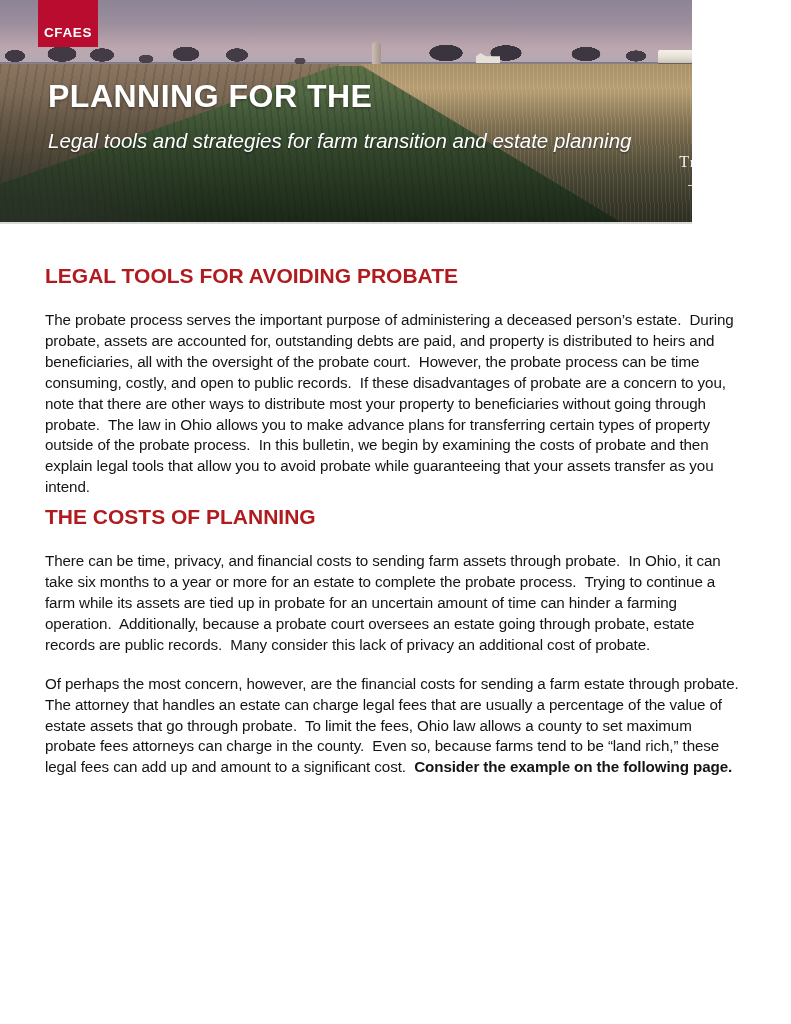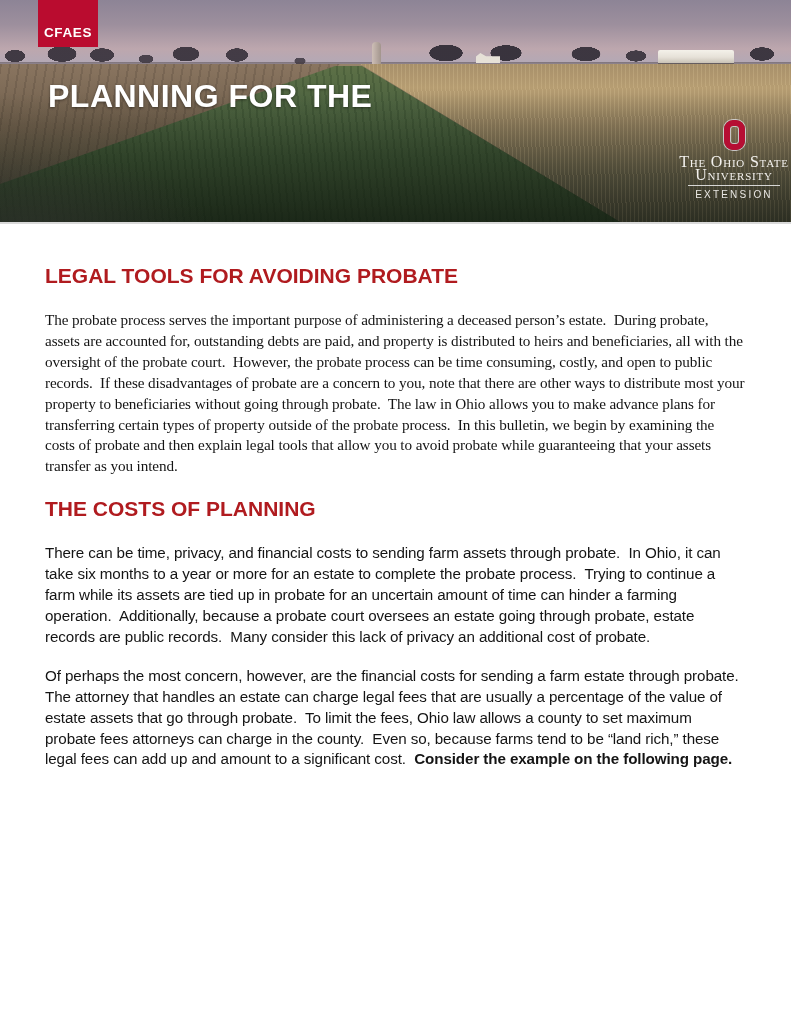--- a/index.html
+++ b/index.html
@@ -1,19 +1,19 @@
 <!DOCTYPE html>
 <html><head>
 <meta charset="utf-8">
 <style>
   html,body{margin:0;padding:0;background:#ffffff;}
   body{width:791px;height:1024px;position:relative;font-family:"Liberation Sans",sans-serif;overflow:hidden;}
 
   
-  .banner{position:absolute;left:0;top:0;width:791px;height:222px;overflow:hidden;border-bottom:2px solid #d9d9d9;background:#6f6353;}
+  .banner{position:absolute;left:0;top:0;width:648px;height:222px;overflow:hidden;border-bottom:2px solid #d9d9d9;background:#6f6353;padding-left:44px;}
   .sky{position:absolute;left:0;top:0;width:791px;height:70px;
     background:linear-gradient(to bottom,#8d8496 0%,#9d8f9d 35%,#bda7ae 70%,#aea9b9 100%);}
   .treeline{position:absolute;left:0;top:34px;width:791px;height:34px;
     background-image:
       radial-gradient(ellipse 18px 11px at 15px 22px,  rgba(54,48,58,.92) 55%, rgba(54,48,58,0) 56%),
       radial-gradient(ellipse 26px 14px at 62px 20px,  rgba(54,48,58,.92) 55%, rgba(54,48,58,0) 56%),
       radial-gradient(ellipse 22px 12px at 102px 21px, rgba(54,48,58,.90) 55%, rgba(54,48,58,0) 56%),
       radial-gradient(ellipse 13px 8px  at 146px 25px, rgba(54,48,58,.85) 55%, rgba(54,48,58,0) 56%),
       radial-gradient(ellipse 24px 13px at 186px 20px, rgba(54,48,58,.92) 55%, rgba(54,48,58,0) 56%),
       radial-gradient(ellipse 20px 12px at 237px 21px, rgba(54,48,58,.90) 55%, rgba(54,48,58,0) 56%),
@@ -72,21 +72,21 @@
   .osu-name{margin-top:5px;font-family:"Liberation Serif",serif;font-variant:small-caps;
     font-size:16px;line-height:13px;letter-spacing:.8px;color:#f3f1ee;}
   .osu-rule{height:1px;background:rgba(240,240,240,.85);margin:4px 12px 3px 12px;}
   .osu-ext{font-size:10px;letter-spacing:2.2px;color:#e9e7e3;}
 
   
   .content{position:absolute;left:45px;top:264px;width:701px;}
   .content h2{margin:0 0 22px 0;font-size:21px;font-weight:700;color:#b01b1f;letter-spacing:0;}
   .content p{margin:0 0 18px 0;font-size:15.2px;line-height:20.9px;color:#141414;
     letter-spacing:-0.1px;white-space:pre-wrap;}
-  .content p.para-gap{margin-bottom:20px;font-family:Liberation Serif, serif;}
+  .content p.para-gap{margin-bottom:7px;}
   .content strong{font-weight:700;}
 </style>
 </head>
 <body>
 
 <header class="banner">
   <div class="photo">
     <div class="sky"></div>
     <div class="treeline"></div>
     <div class="horizon"></div>
@@ -99,20 +99,21 @@
     <div class="barn"></div>
     <div class="photo-shade"></div>
   </div>
 
   <div class="cfaes-badge">
     <span>CFAES</span>
   </div>
 
   <div class="banner-text">
     <h1 class="banner-title"><span>PLANNING FOR THE</span><br></h1>
+    <p class="banner-subtitle">Legal tools and strategies for farm transition and estate planning</p>
   </div>
 
   <div class="osu-logo">
     <div class="osu-o"></div>
     <div class="osu-name"><span>The Ohio State</span><br><span>University</span></div>
     <div class="osu-rule"></div>
     <div class="osu-ext">EXTENSION</div>
   </div>
 </header>
 

